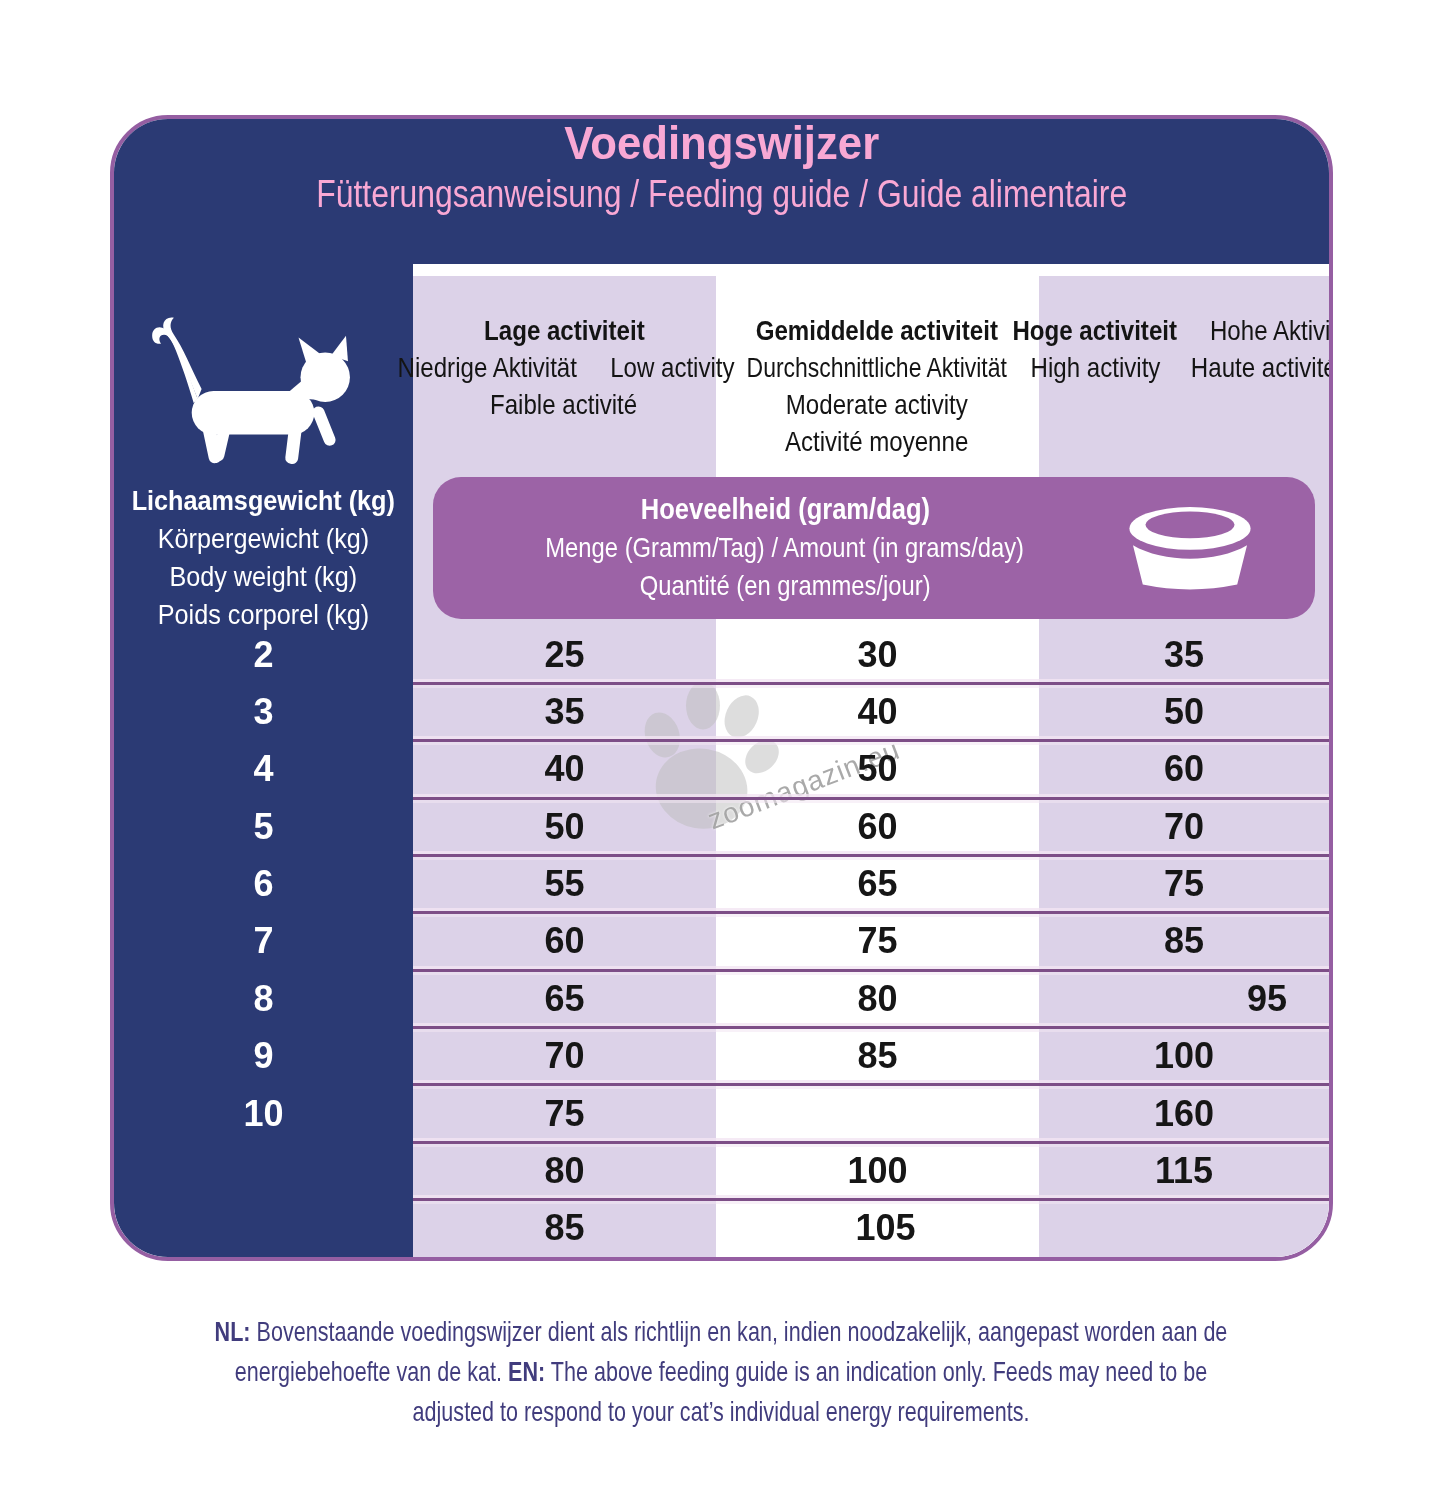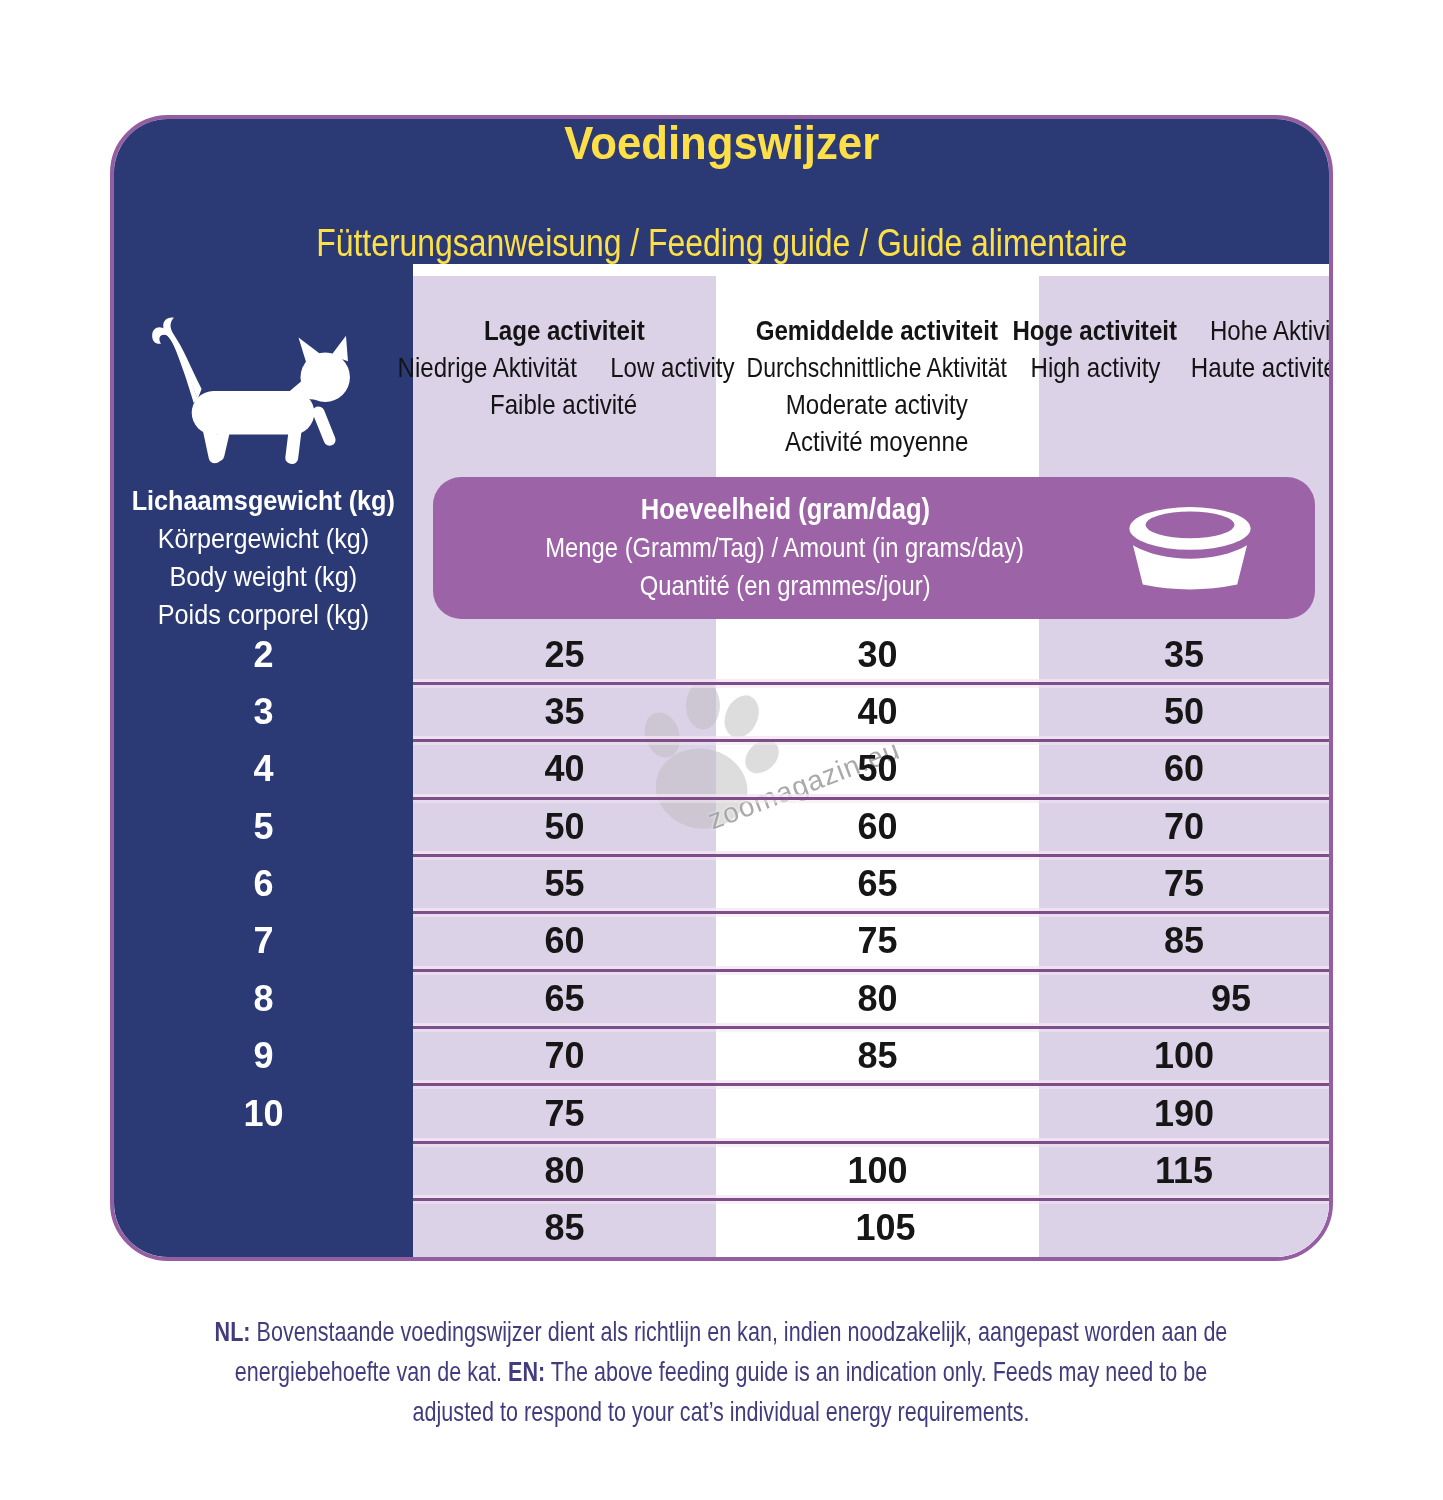--- a/index.html
+++ b/index.html
@@ -11,21 +11,21 @@
     border-top-left-radius:70px;
     background:linear-gradient(90deg,#9c61a6 0%,#ac79b6 14%,#c09cce 32%,#d9c4e3 47%,#ece4f2 58%,#e0cfe8 68%,#cfb3da 78%,#b география88c2 0%,#b488c2 87%,#a26cab 95%,#964f9f 100%);
     z-index:1;}
 
   
   .card{position:absolute;left:110px;top:115px;width:1223px;height:1146px;
     box-sizing:border-box;border:4px solid #955ea2;border-radius:58px;
     overflow:hidden;background:#ffffff;z-index:2;}
 
   .card-header{position:absolute;left:0;top:0;width:1215px;height:145px;background:#2b3a74;
-    display:flex;flex-direction:column;align-items:center;justify-content:space-between;gap:6px;color:#fde047;}
+    display:flex;flex-direction:column;align-items:center;justify-content:flex-start;gap:6px;color:#f9a8d4;}
   .title{font-size:46px;font-weight:700;line-height:48px;}
   .subtitle{font-size:38px;font-weight:400;line-height:42px;}
 
   .table-area{position:absolute;left:0;top:145px;width:1215px;height:993px;background:#ffffff;}
 
   .colbg{position:absolute;top:12px;bottom:0;}
   .colbg.c2{left:299px;width:303px;background:#dcd2e8;}
   .colbg.c3{left:602px;width:323px;background:#ffffff;}
   .colbg.c4{left:925px;width:290px;background:#dcd2e8;}
   .navycol{position:absolute;left:0;top:0;width:299px;height:100%;background:#2b3a74;}
@@ -197,34 +197,34 @@
             <div class="tcell w" style="left: 0px; width: 299px;">7</div>
             <div class="tcell" style="left: 299px; width: 303px;">60</div>
             <div class="tcell" style="left: 602px; width: 323px;">75</div>
             <div class="tcell" style="left: 925px; width: 290px;">85</div>
           </div>
           <div class="sep" style="top: 647.318px;"></div>
           <div class="trow" style="top: 706.182px; height: 57.3636px;">
             <div class="tcell w" style="left: 0px; width: 299px;">8</div>
             <div class="tcell" style="left: 299px; width: 303px;">65</div>
             <div class="tcell" style="left: 602px; width: 323px;">80</div>
-            <div class="tcell" style="left: 925px; width: 340px; padding-left: 22px;">95</div>
+            <div class="tcell" style="left: 961px; width: 340px; padding-left: 22px;">95</div>
           </div>
           <div class="sep" style="top: 704.682px;"></div>
           <div class="trow" style="top: 763.545px; height: 57.3636px;">
             <div class="tcell w" style="left: 0px; width: 299px;">9</div>
             <div class="tcell" style="left: 299px; width: 303px;">70</div>
             <div class="tcell" style="left: 602px; width: 323px;">85</div>
             <div class="tcell" style="left: 925px; width: 290px;">100</div>
           </div>
           <div class="sep" style="top: 762.045px;"></div>
           <div class="trow" style="top: 820.909px; height: 57.3636px;">
             <div class="tcell w" style="left: 0px; width: 299px;">10</div>
             <div class="tcell" style="left: 299px; width: 303px;">75</div>
-            <div class="tcell" style="left: 925px; width: 290px;">190</div>
+            <div class="tcell" style="left: 925px; width: 290px;">160</div>
           </div>
           <div class="sep" style="top: 819.409px;"></div>
           <div class="trow" style="top: 878.273px; height: 57.3636px;">
             <div class="tcell" style="left: 299px; width: 303px;">80</div>
             <div class="tcell" style="left: 602px; width: 323px;">100</div>
             <div class="tcell" style="left: 925px; width: 290px;">115</div>
           </div>
           <div class="sep" style="top: 876.773px;"></div>
           <div class="trow" style="top: 935.636px; height: 57.3636px;">
             <div class="tcell" style="left: 299px; width: 303px;">85</div>

